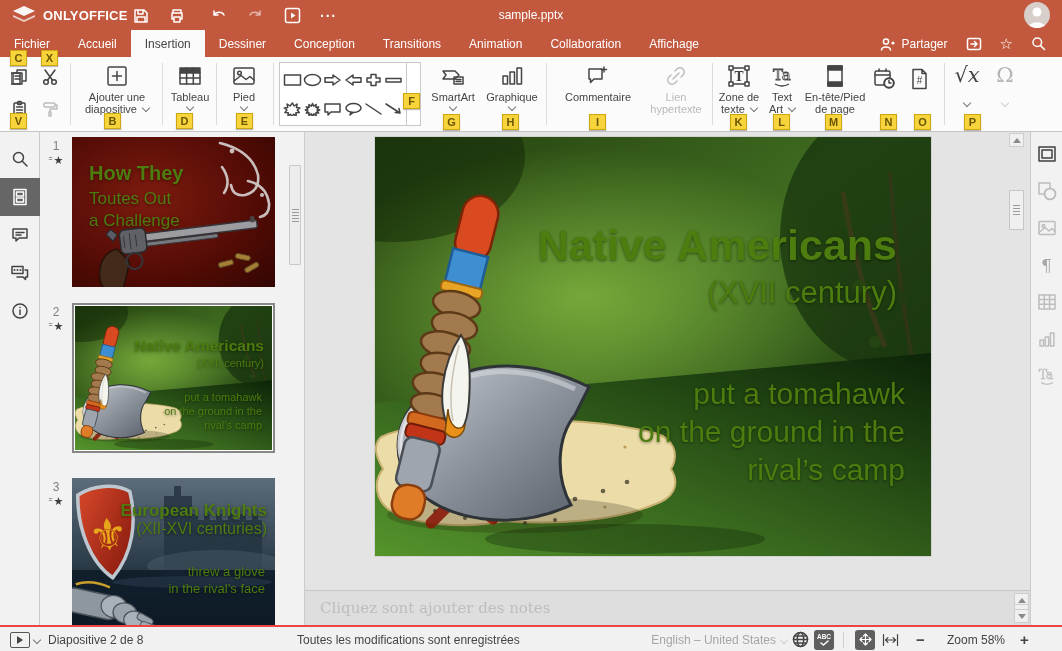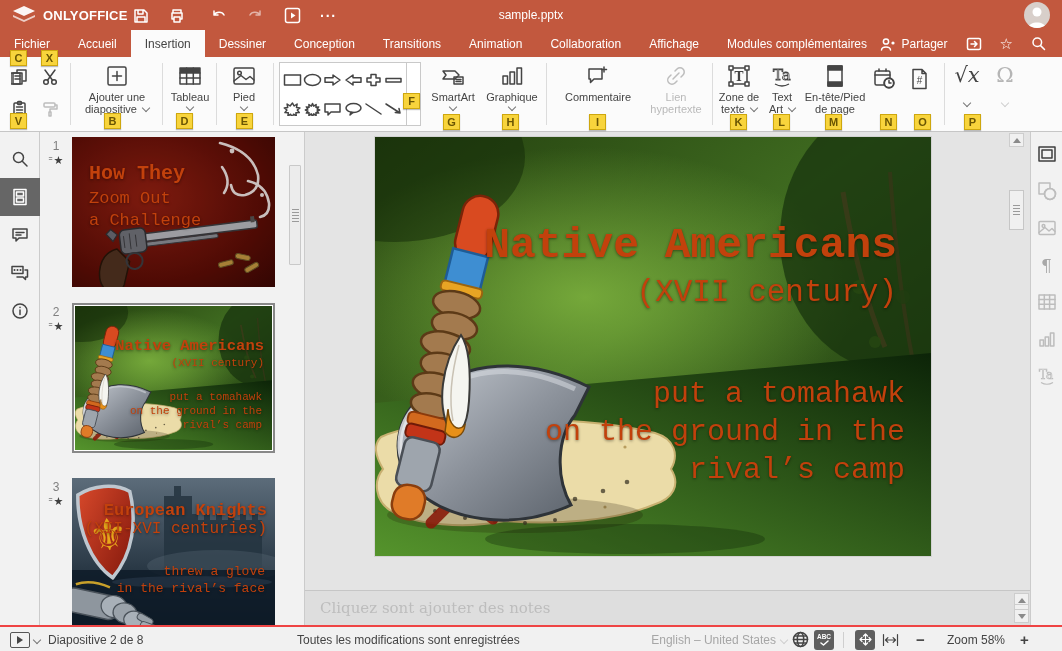--- a/index.html
+++ b/index.html
@@ -59,21 +59,21 @@
   .thumb{width:203px;height:150px;position:relative;overflow:hidden;background:#000;cursor:pointer}
   .thumb-sel{border:2px solid #888;padding:1px;background:#fff}
   .thumb-sel .thumb{width:197px;height:144px}
   .tscroll{position:absolute;right:3px;top:33px;width:12px;height:100px;background:#ECECEC;border:1px solid #C9C9C9;border-radius:1px;display:flex;align-items:center;justify-content:center}
   .grip{width:7px;height:1px;background:#9A9A9A;margin:1px 0}
 
   
   .editor{position:absolute;left:305px;top:132px;width:725px;height:458px;background:var(--editor-bg)}
   .canvas{position:absolute;left:70px;top:5px;width:556px;height:419px;overflow:hidden;box-shadow:0 0 0 1px rgba(0,0,0,.08)}
   .canvas svg.art{position:absolute;inset:0;width:100%;height:100%}
-  .slide-serif{font-family:Liberation Mono, monospace;color:#c2410c;position:absolute;text-shadow:0 1px 3px rgba(0,0,0,.45)}
+  .slide-serif{font-family:Liberation Sans, sans-serif;color:#4d7c0f;position:absolute;text-shadow:0 1px 3px rgba(0,0,0,.45)}
   .v-scroll{position:absolute;left:703px;top:0;width:18px;height:458px}
   .scroll-btn{position:absolute;left:1px;width:15px;height:14px;background:#F0F0F0;border:1px solid #CDCDCD;display:flex;align-items:center;justify-content:center}
   .arrow-up{width:0;height:0;border-left:4px solid transparent;border-right:4px solid transparent;border-bottom:5px solid #8A8A8A}
   .arrow-dn{width:0;height:0;border-left:4px solid transparent;border-right:4px solid transparent;border-top:5px solid #8A8A8A}
   .v-thumb{position:absolute;left:1px;top:58px;width:15px;height:40px;background:#F0F0F0;border:1px solid #C6C6C6;display:flex;flex-direction:column;align-items:center;justify-content:center}
 
   
   .notes{position:absolute;left:305px;top:590px;width:725px;height:35px;background:#DEDEDE;border-top:1px solid #C6C6C6}
   .notes-ph{position:absolute;left:15px;top:8px;font-family:"DejaVu Serif",serif;font-size:15px;color:#BDBDBD}
   .n-scroll{position:absolute;right:2px;top:2px;width:15px;height:31px}
@@ -317,21 +317,20 @@
   <div class="tabbar">
     <div class="tab">Fichier</div>
     <div class="tab">Accueil</div>
     <div class="tab active">Insertion</div>
     <div class="tab">Dessiner</div>
     <div class="tab">Conception</div>
     <div class="tab">Transitions</div>
     <div class="tab">Animation</div>
     <div class="tab">Collaboration</div>
     <div class="tab">Affichage</div>
-    <div class="tab">Modules complémentaires</div>
     <div class="tabbar-right">
       <span class="share">
         <svg class="lin white" width="17" height="14" viewBox="0 0 17 14">
             <circle cx="6" cy="4.5" r="2.6"></circle>
             <path d="M1.5,13 C2,9 10,9 10.5,13"></path>
             <circle cx="13" cy="6" r="1.6" fill="#fff" stroke="none"></circle>
           </svg>
         <span>Partager</span>
       </span>
       <span class="mini">
@@ -609,21 +608,21 @@
     <div class="thumb-row" style="top:5px">
       <div class="gutter">
         <span class="num">1</span>
         <span class="star">★</span>
       </div>
       <div class="thumb">
         <svg class="art" style="position:absolute;inset:0;width:100%;height:100%" viewBox="0 0 203 150" preserveAspectRatio="none">
             <use href="#gun-art"></use>
           </svg>
         <div class="slide-serif" style="left:17px;top:25px;font-size:20px;font-weight:bold">How They</div>
-        <div class="slide-serif" style="left:17px;top:52px;font-size:17px">Zoom Out</div>
+        <div class="slide-serif" style="left:17px;top:52px;font-size:17px">Toutes Out</div>
         <div class="slide-serif" style="left:17px;top:74px;font-size:17px">a Challenge</div>
       </div>
     </div>
 
     <div class="thumb-row" style="top:171px">
       <div class="gutter">
         <span class="num">2</span>
         <span class="star">★</span>
       </div>
       <div class="thumb-sel">

